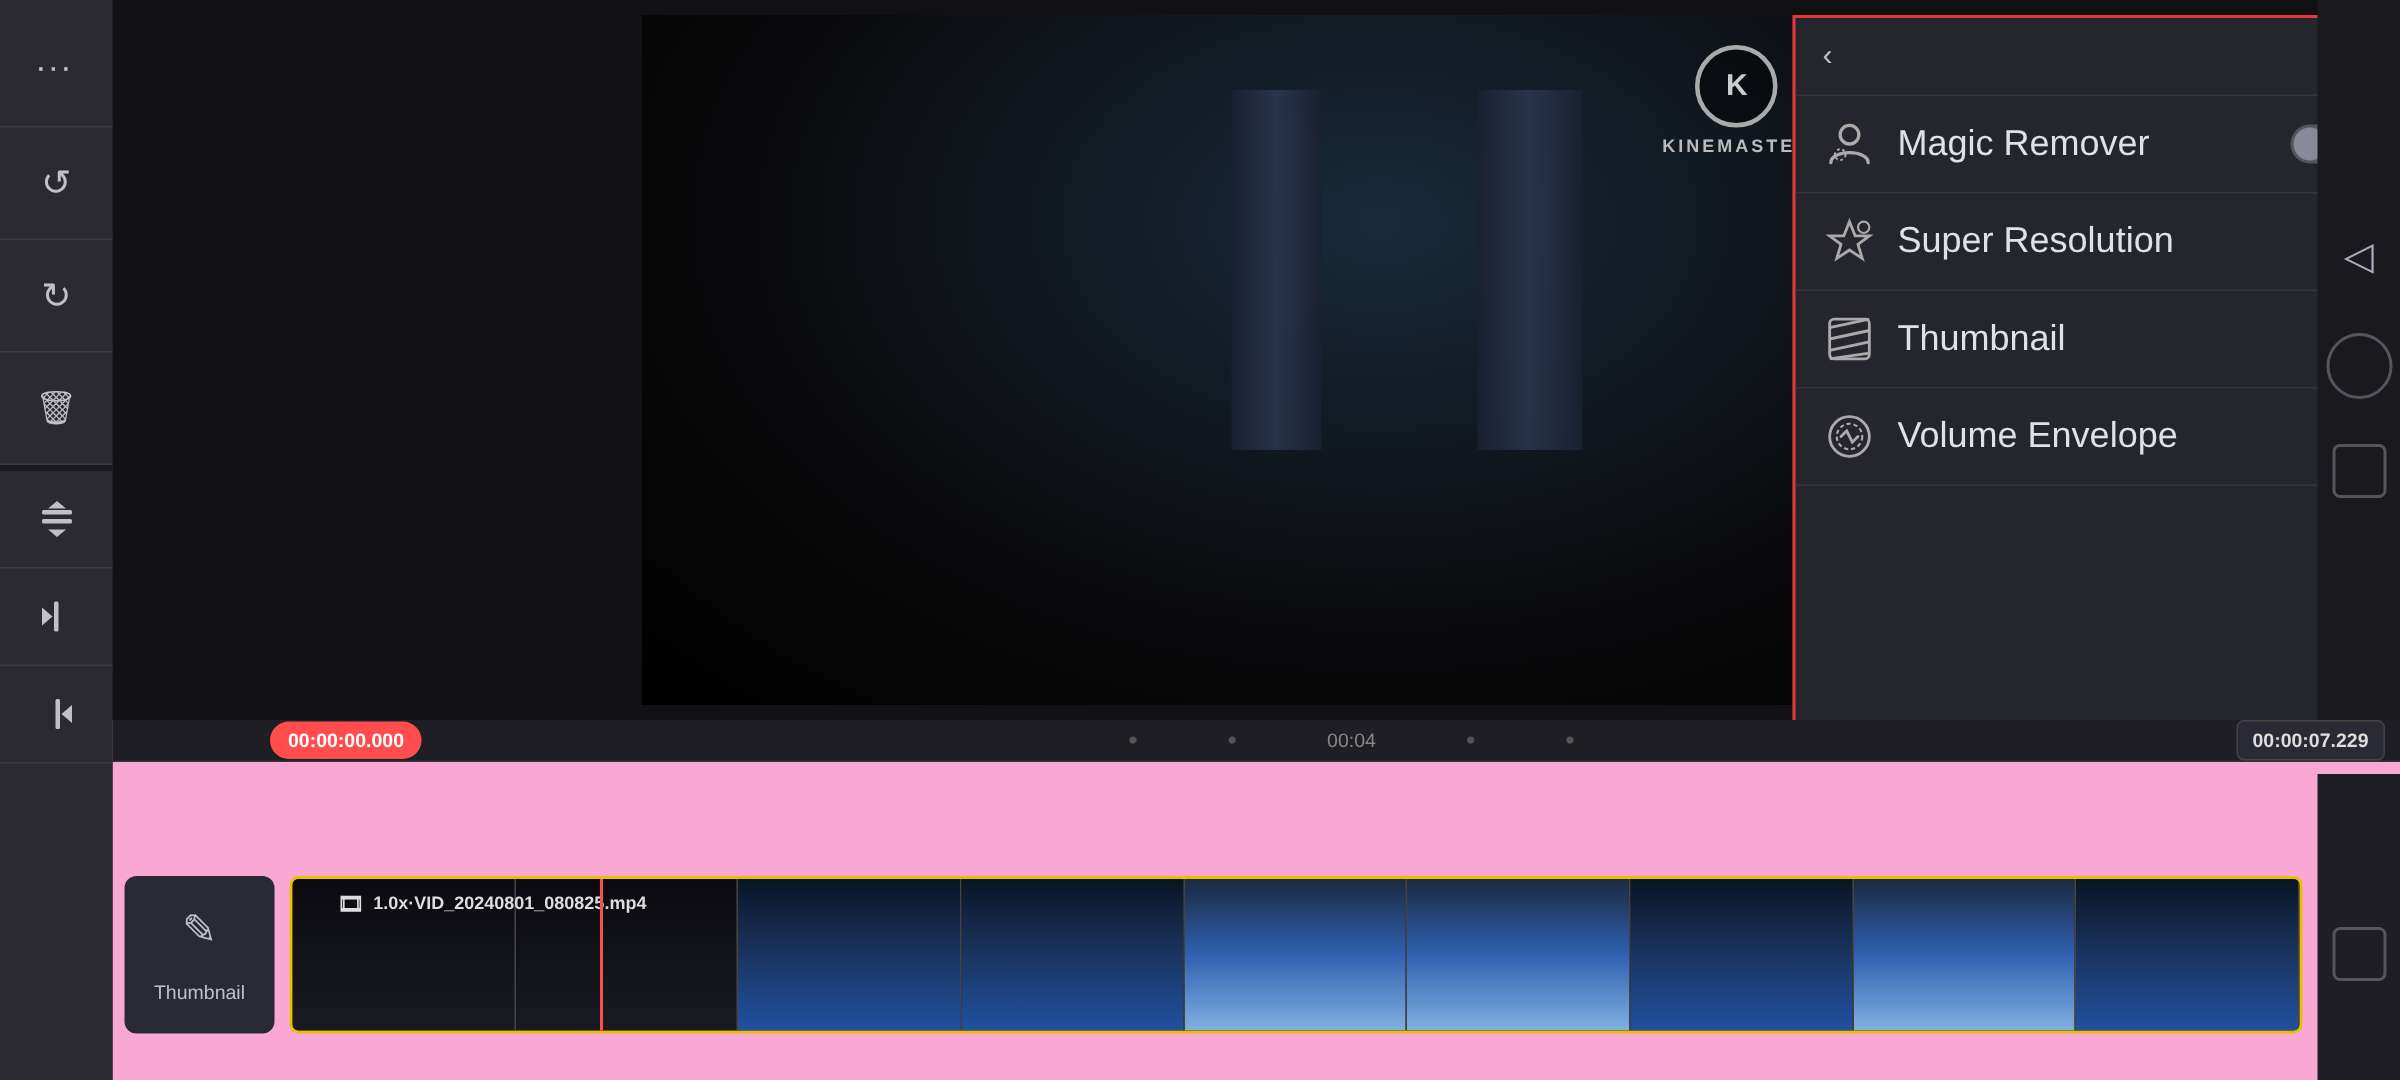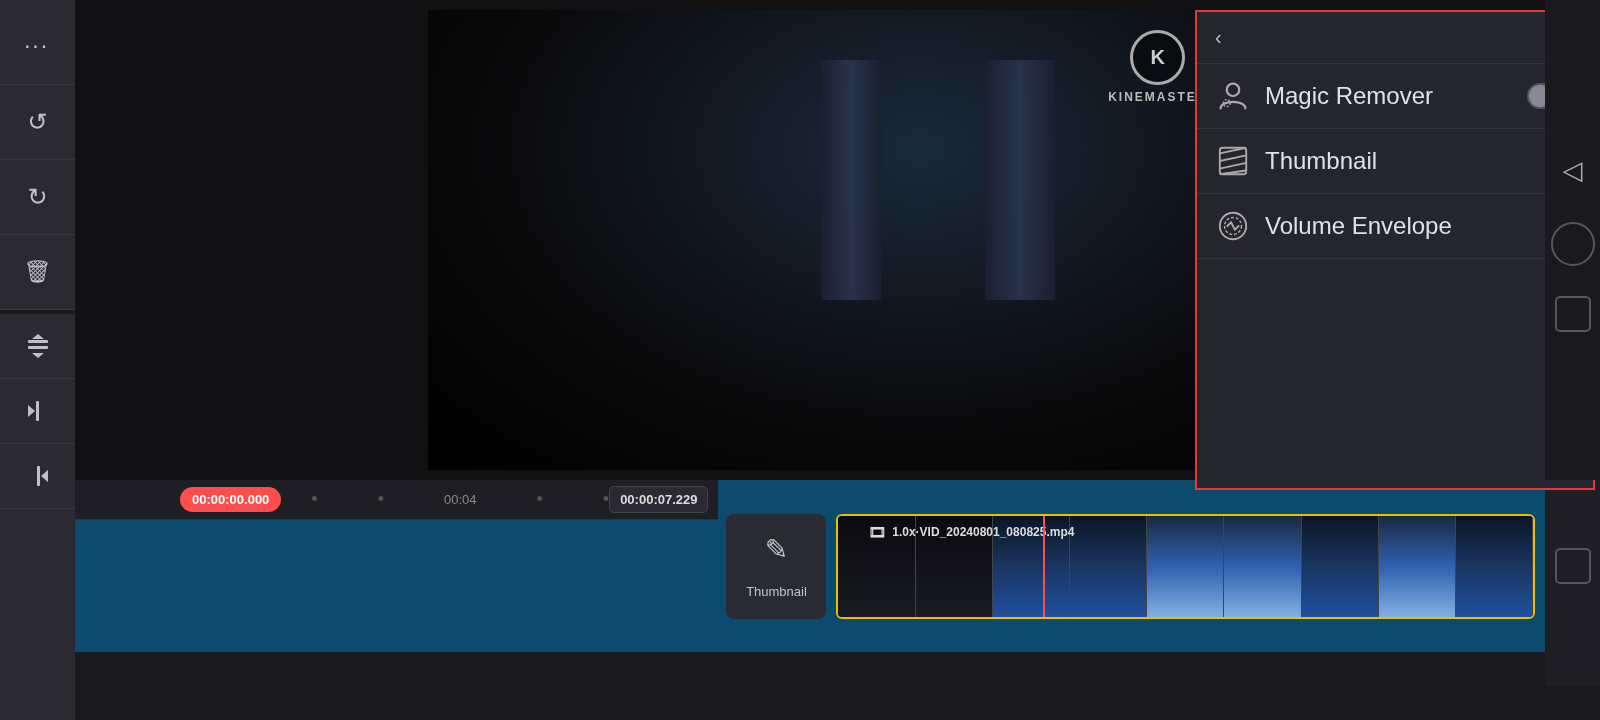--- a/index.html
+++ b/index.html
@@ -249,24 +249,24 @@
       align-items: center;
       justify-content: center;
       color: #aaaabc;
       font-size: 18px;
       cursor: pointer;
     }
 
     
     .timeline-area {
       width: 100%;
-      height: 172px;
-      background: #0c4a6e;
-      display: flex;
-      flex-direction: row;
+      height: 240px;
+      background: #f9a8d4;
+      display: flex;
+      flex-direction: column;
     }
     .timeline-ruler {
       height: 40px;
       background: #1e1e24;
       display: flex;
       align-items: center;
       padding: 0 10px;
       border-bottom: 1px solid #333;
       position: relative;
     }
@@ -448,20 +448,30 @@
           <svg viewBox="0 0 36 36" fill="none">
             <circle cx="18" cy="11" r="7" stroke="#aaa" stroke-width="2.5" fill="none"></circle>
             <path d="M4 32 C4 22 32 22 32 32" stroke="#aaa" stroke-width="2.5" fill="none" stroke-linecap="round"></path>
             <circle cx="11" cy="26" r="4" stroke="#aaa" stroke-width="1.5" fill="none" stroke-dasharray="2 2"></circle>
           </svg>
         </div>
         <span class="panel-label">Magic Remover</span>
         <div class="toggle-switch off"></div>
       </div>
 
+      <div class="panel-item">
+        <div class="panel-icon">
+          <svg viewBox="0 0 36 36" width="34" height="34">
+            <polygon points="18,4 22,14 32,14 24,20 27,30 18,24 9,30 12,20 4,14 14,14" stroke="#aaa" stroke-width="2" fill="none"></polygon>
+            <circle cx="28" cy="8" r="4" stroke="#aaa" stroke-width="1.5" fill="none"></circle>
+          </svg>
+        </div>
+        <span class="panel-label">Super Resolution</span>
+        <span class="panel-arrow">›</span>
+      </div>
 
       <div class="panel-item">
         <div class="panel-icon">
           <svg viewBox="0 0 36 36" width="34" height="34">
             <rect x="4" y="4" width="28" height="28" rx="3" stroke="#aaa" stroke-width="2" fill="none"></rect>
             <line x1="4" y1="10" x2="32" y2="4" stroke="#aaa" stroke-width="2"></line>
             <line x1="4" y1="18" x2="32" y2="12" stroke="#aaa" stroke-width="2"></line>
             <line x1="4" y1="26" x2="32" y2="20" stroke="#aaa" stroke-width="2"></line>
             <line x1="4" y1="32" x2="32" y2="28" stroke="#aaa" stroke-width="2"></line>
           </svg>

